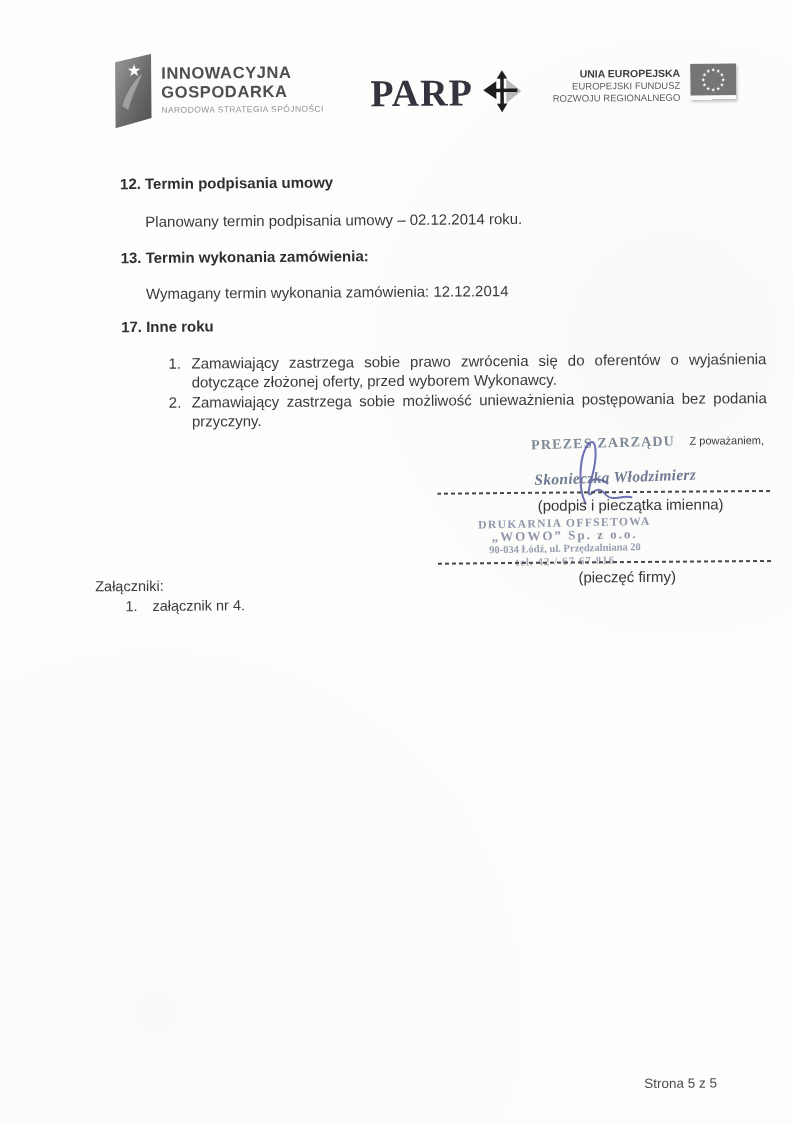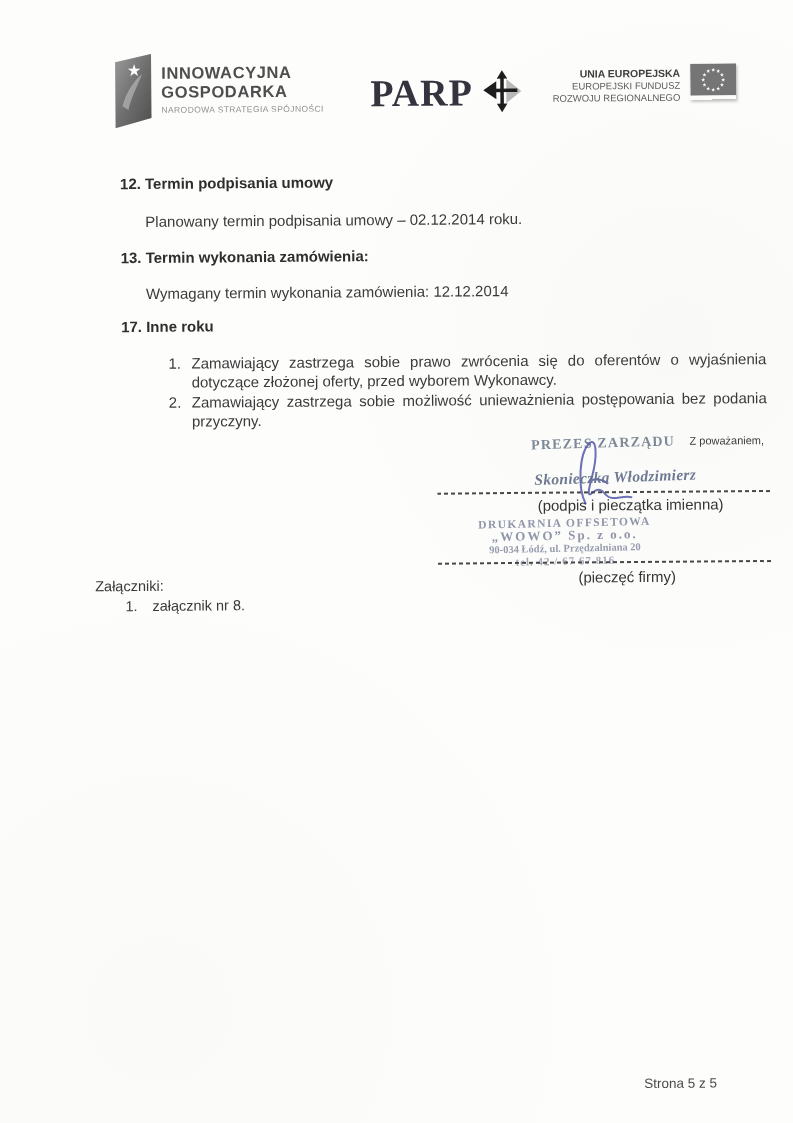--- a/index.html
+++ b/index.html
@@ -228,20 +228,20 @@
       </div>
 
       <div class="dash dash2"></div>
       <div class="cap2">(pieczęć firmy)</div>
     </div>
 
     <div class="attachments">
       <div>Załączniki:</div>
       <div class="att-item">
         <span class="num">1.</span>
-        <span>załącznik nr 8.</span>
+        <span>załącznik nr 4.</span>
       </div>
     </div>
 
     <div class="footer">Strona 5 z 5</div>
 
   </div>
 </div>
 
 </body></html>

